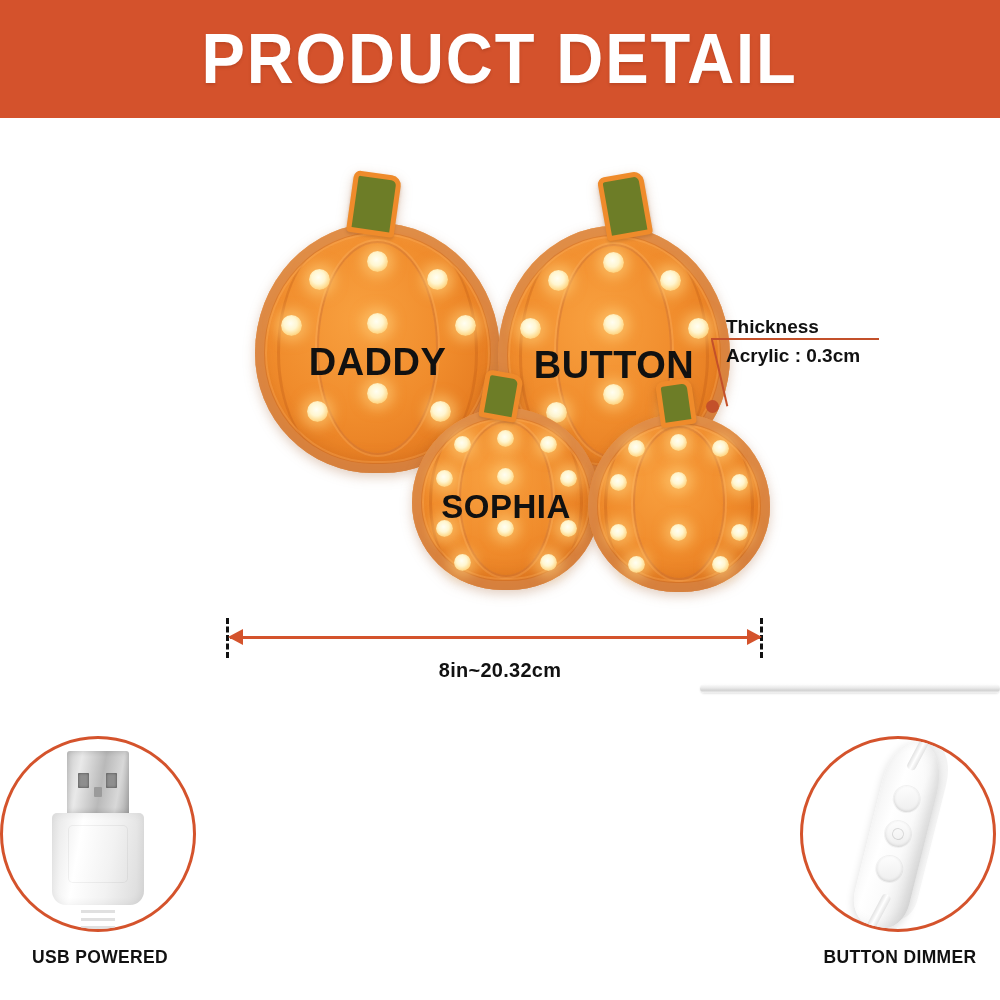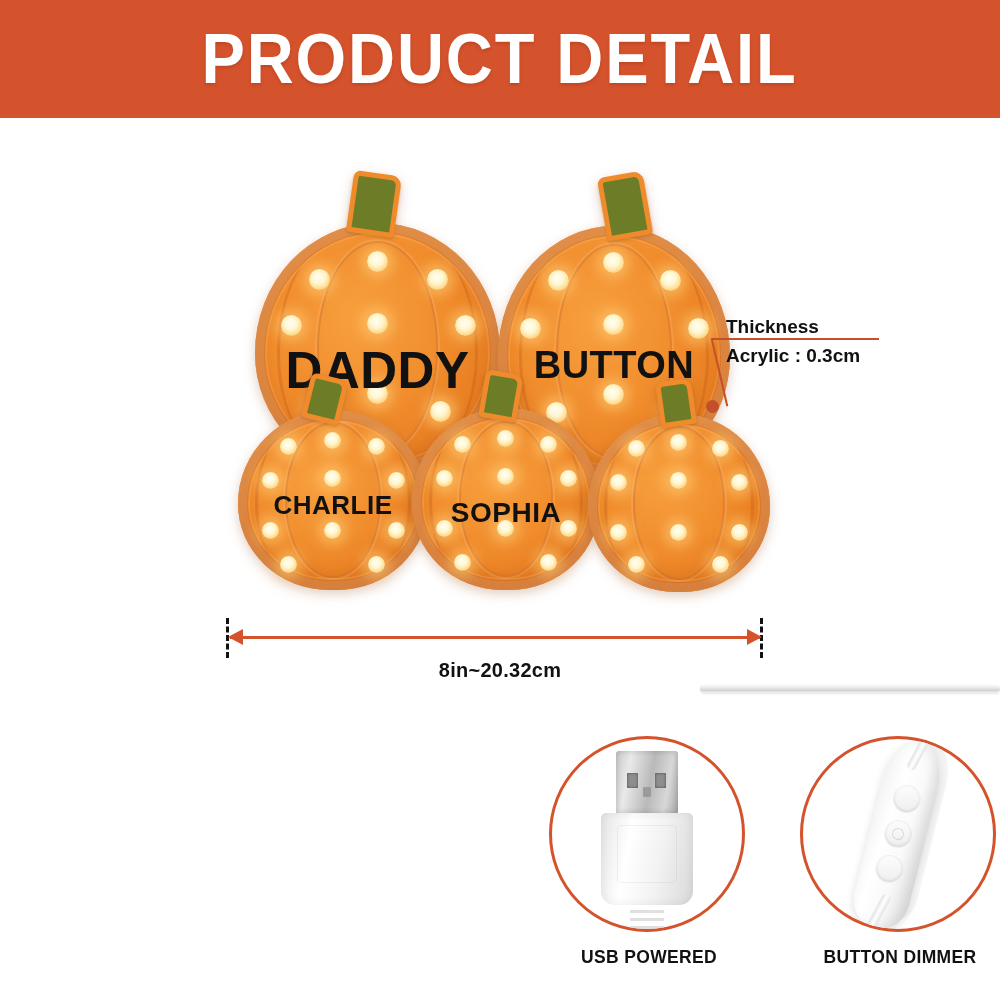--- a/index.html
+++ b/index.html
@@ -189,21 +189,21 @@
     text-align: center;
     font-size: 21px; font-weight: 700; color: #111;
     letter-spacing: .3px;
     transform: scaleX(.95);
   }
 
   
   .features {
     position: absolute; left: 0; top: 736px;
     width: 1000px; height: 250px;
-    display: flex; justify-content: flex-end; gap: 51px;
+    display: flex; justify-content: space-between; gap: 90px;
   }
   .feature { width: 200px; position: relative; }
   .feature-circle {
     position: relative;
     width: 196px; height: 196px;
     border-radius: 50%;
     border: 3px solid #d4532c;
     overflow: hidden;
     background: #ffffff;
   }
@@ -345,21 +345,21 @@
       <div class="pk-rim"></div>
       <div class="led" style="left:26px;  top:92px;  width:21px; height:21px;"></div>
       <div class="led" style="left:54px;  top:46px;  width:21px; height:21px;"></div>
       <div class="led" style="left:112px; top:28px;  width:21px; height:21px;"></div>
       <div class="led" style="left:172px; top:46px;  width:21px; height:21px;"></div>
       <div class="led" style="left:200px; top:92px;  width:21px; height:21px;"></div>
       <div class="led" style="left:112px; top:90px;  width:21px; height:21px;"></div>
       <div class="led" style="left:112px; top:160px; width:21px; height:21px;"></div>
       <div class="led" style="left:52px;  top:178px; width:21px; height:21px;"></div>
       <div class="led" style="left:175px; top:178px; width:21px; height:21px;"></div>
-      <div class="pk-name" style="top:118px; font-size:51px;">DADDY</div>
+      <div class="pk-name" style="top:118px; font-size:38px;">DADDY</div>
     </div>
 
     <div class="pumpkin" style="left:498px; top:108px; width:232px; height:250px;">
       <div class="pk-stem" style="left:104px; top:-52px; width:46px; height:64px; transform:rotate(-10deg);"></div>
       <div class="pk-body"></div>
       <div class="pk-lobe"></div>
       <div class="pk-rib pk-ribL"></div>
       <div class="pk-rib pk-ribR"></div>
       <div class="pk-rim"></div>
       <div class="led" style="left:22px;  top:92px;  width:21px; height:21px;"></div>
@@ -367,60 +367,40 @@
       <div class="led" style="left:105px; top:26px;  width:21px; height:21px;"></div>
       <div class="led" style="left:162px; top:44px;  width:21px; height:21px;"></div>
       <div class="led" style="left:190px; top:92px;  width:21px; height:21px;"></div>
       <div class="led" style="left:105px; top:88px;  width:21px; height:21px;"></div>
       <div class="led" style="left:105px; top:158px; width:21px; height:21px;"></div>
       <div class="led" style="left:48px;  top:176px; width:21px; height:21px;"></div>
       <div class="led" style="left:166px; top:176px; width:21px; height:21px;"></div>
       <div class="pk-name" style="top:118px; font-size:38px;">BUTTON</div>
     </div>
 
-    <div class="pumpkin" style="left:238px; top:292px; width:190px; height:180px;">
-      <div class="pk-stem" style="left:68px; top:-34px; width:38px; height:46px; transform:rotate(14deg);"></div>
-      <div class="pk-body"></div>
-      <div class="pk-lobe"></div>
-      <div class="pk-rib pk-ribL"></div>
-      <div class="pk-rib pk-ribR"></div>
-      <div class="pk-rim"></div>
-      <div class="led" style="left:24px;  top:62px;  width:17px; height:17px;"></div>
-      <div class="led" style="left:42px;  top:28px;  width:17px; height:17px;"></div>
-      <div class="led" style="left:86px;  top:22px;  width:17px; height:17px;"></div>
-      <div class="led" style="left:130px; top:28px;  width:17px; height:17px;"></div>
-      <div class="led" style="left:150px; top:62px;  width:17px; height:17px;"></div>
-      <div class="led" style="left:86px;  top:60px;  width:17px; height:17px;"></div>
-      <div class="led" style="left:24px;  top:112px; width:17px; height:17px;"></div>
-      <div class="led" style="left:86px;  top:112px; width:17px; height:17px;"></div>
-      <div class="led" style="left:150px; top:112px; width:17px; height:17px;"></div>
-      <div class="led" style="left:42px;  top:146px; width:17px; height:17px;"></div>
-      <div class="led" style="left:130px; top:146px; width:17px; height:17px;"></div>
-      <div class="pk-name" style="top:80px; font-size:26px;">CHARLIE</div>
-    </div>
 
     <div class="pumpkin" style="left:412px; top:290px; width:188px; height:182px;">
       <div class="pk-stem" style="left:70px; top:-36px; width:38px; height:48px; transform:rotate(10deg);"></div>
       <div class="pk-body"></div>
       <div class="pk-lobe"></div>
       <div class="pk-rib pk-ribL"></div>
       <div class="pk-rib pk-ribR"></div>
       <div class="pk-rim"></div>
       <div class="led" style="left:24px;  top:62px;  width:17px; height:17px;"></div>
       <div class="led" style="left:42px;  top:28px;  width:17px; height:17px;"></div>
       <div class="led" style="left:85px;  top:22px;  width:17px; height:17px;"></div>
       <div class="led" style="left:128px; top:28px;  width:17px; height:17px;"></div>
       <div class="led" style="left:148px; top:62px;  width:17px; height:17px;"></div>
       <div class="led" style="left:85px;  top:60px;  width:17px; height:17px;"></div>
       <div class="led" style="left:24px;  top:112px; width:17px; height:17px;"></div>
       <div class="led" style="left:85px;  top:112px; width:17px; height:17px;"></div>
       <div class="led" style="left:148px; top:112px; width:17px; height:17px;"></div>
       <div class="led" style="left:42px;  top:146px; width:17px; height:17px;"></div>
       <div class="led" style="left:128px; top:146px; width:17px; height:17px;"></div>
-      <div class="pk-name" style="top:89px; font-size:28px;">SOPHIA</div>
+      <div class="pk-name" style="top:80px; font-size:33px;">SOPHIA</div>
     </div>
 
     <div class="pumpkin" style="left:588px; top:296px; width:182px; height:178px;">
       <div class="pk-stem" style="left:70px; top:-34px; width:36px; height:46px; transform:rotate(-8deg);"></div>
       <div class="pk-body"></div>
       <div class="pk-lobe"></div>
       <div class="pk-rib pk-ribL"></div>
       <div class="pk-rib pk-ribR"></div>
       <div class="pk-rim"></div>
       <div class="led" style="left:22px;  top:60px;  width:17px; height:17px;"></div>

